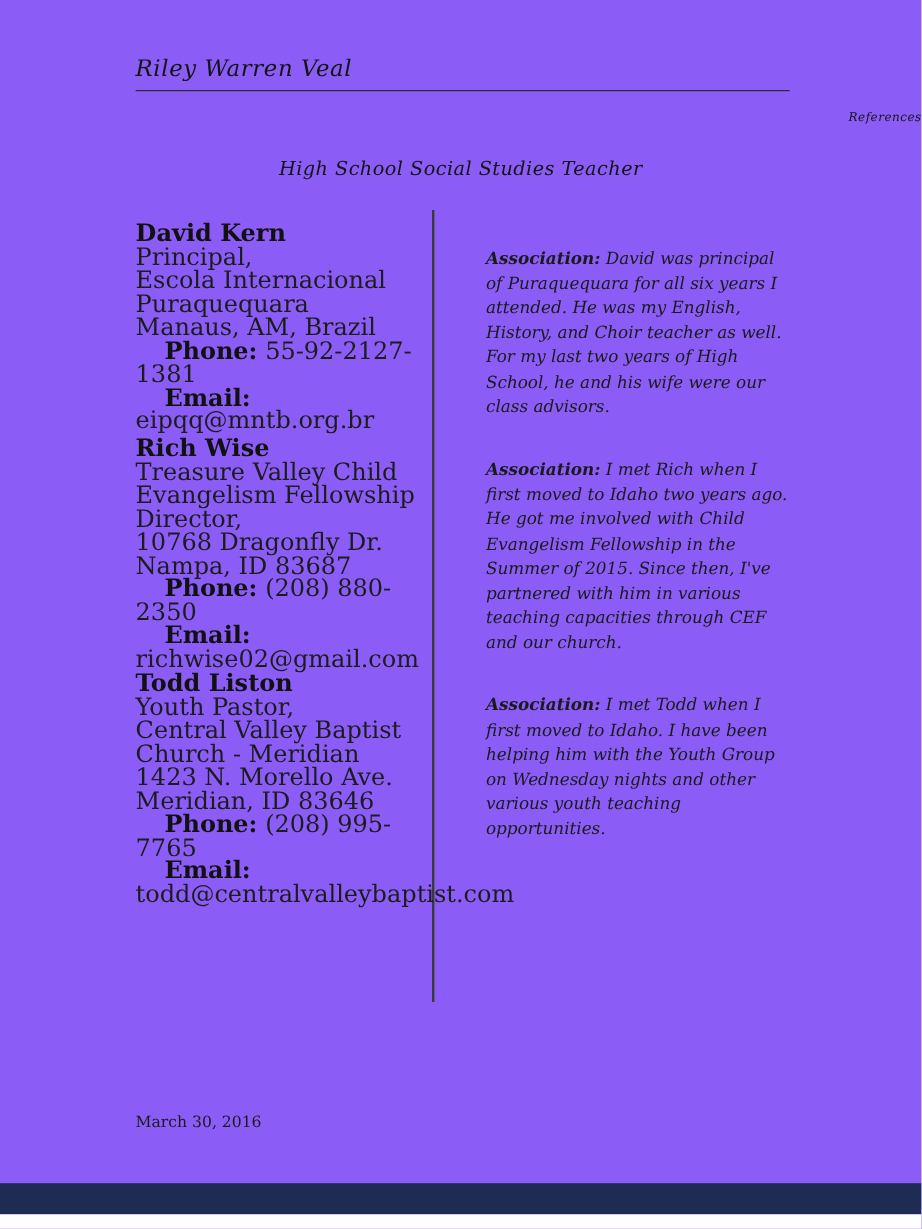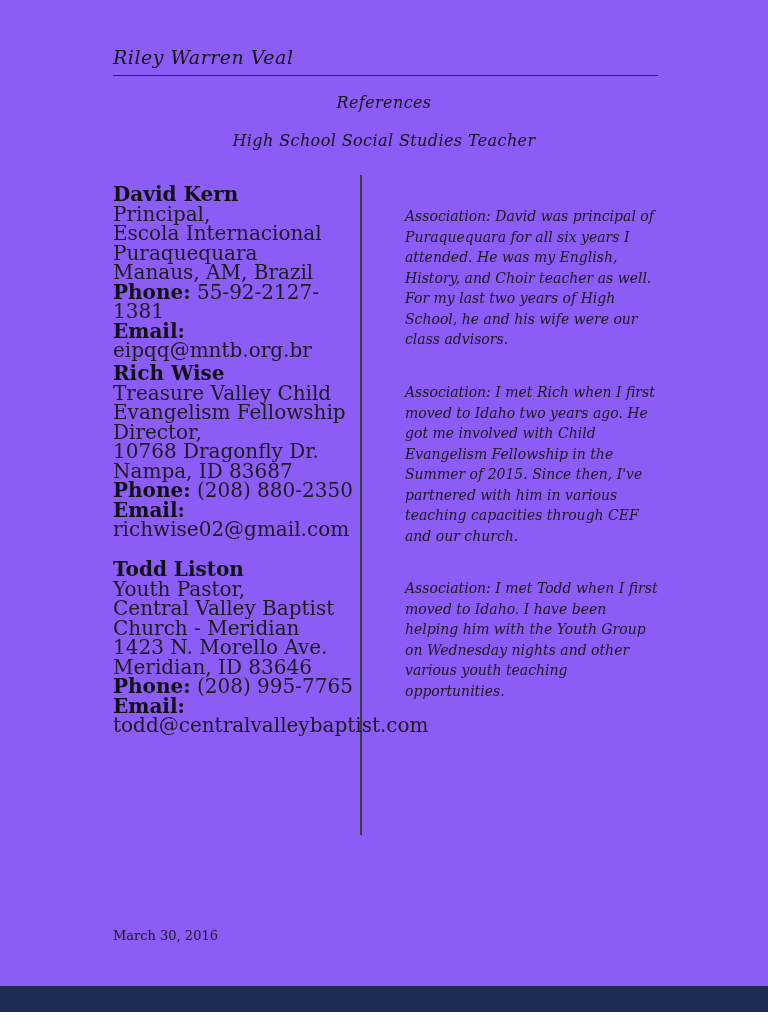--- a/index.html
+++ b/index.html
@@ -26,22 +26,22 @@
     letter-spacing: 0.5px;
     padding-bottom: 7px;
     border-bottom: 1.5px solid #2b2b2b;
     color: #141414;
   }
   .doc-title {
     position: absolute;
     left: 0;
     top: 93px;
     width: 768px;
-    text-align: center;
-    font-size: 16px;
+    text-align: right;
+    font-size: 10px;
     font-style: italic;
     letter-spacing: 0.4px;
     color: #141414;
   }
   .doc-subtitle {
     position: absolute;
     left: 0;
     top: 131px;
     width: 768px;
     text-align: center;
@@ -64,32 +64,33 @@
     width: 242px;
     font-size: 20px;
     line-height: 19.5px;
   }
   .ref-name {
     font-weight: bold;
     color: #111;
   }
   .ref-line b {
     color: #111;
+    margin-left: 24px;
   }
   .assoc {
     position: absolute;
     left: 405px;
     width: 256px;
     font-size: 14px;
     line-height: 20.5px;
     font-style: italic;
     color: #1a1a1a;
   }
   .assoc b {
-    font-weight: normal;
+    font-weight: bold;
   }
   .doc-date {
     position: absolute;
     left: 113px;
     top: 928px;
     font-size: 13px;
     color: #1a1a1a;
   }
   .viewer-footer-bar {
     position: absolute;

